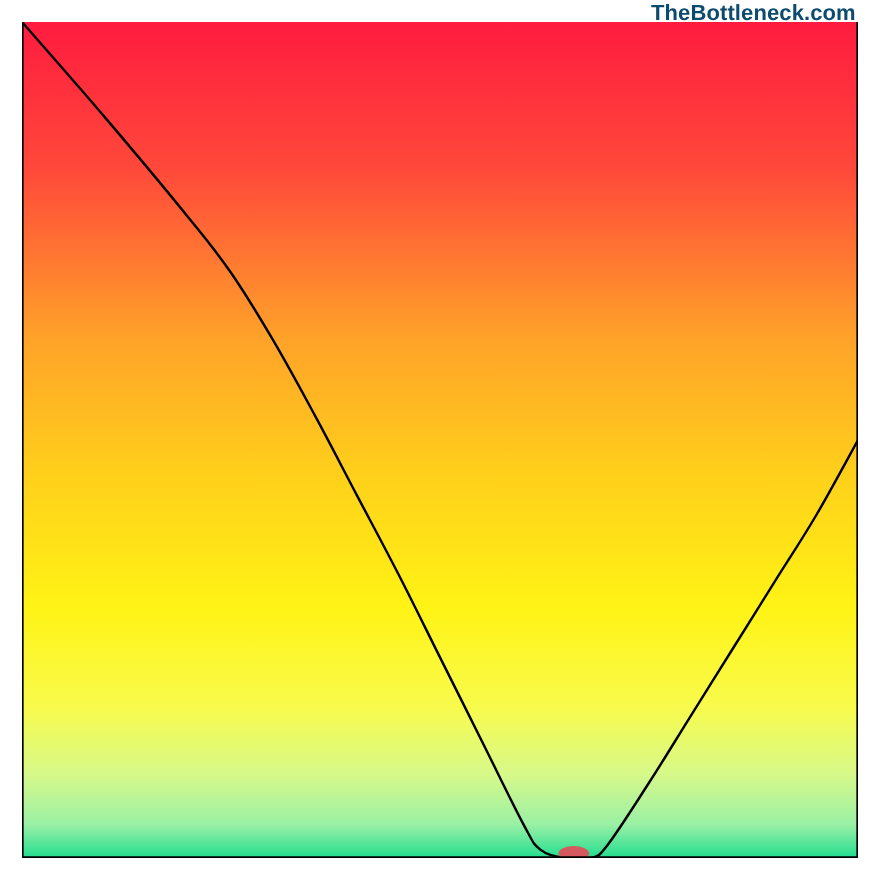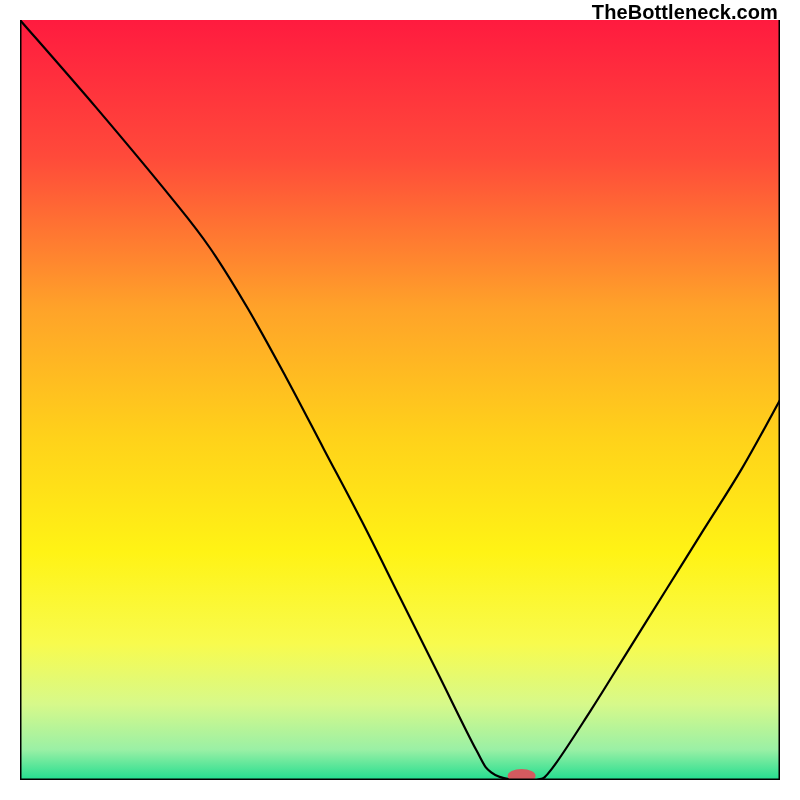--- a/index.html
+++ b/index.html
@@ -20,21 +20,21 @@
     left: 20px;
     top: 20px;
     width: 760px;
     height: 760px;
   }
   .watermark {
     position: absolute;
     top: 0px;
     right: 22px;
     font: 600 20px/1.2 Arial, Helvetica, sans-serif;
-    color: #000000;
+    color: #0c4a6e;
     letter-spacing: 0.1px;
   }
   svg { display: block; }
 </style>
 </head>
 <body>
 
 <div class="chart-wrap">
   <div class="watermark">TheBottleneck.com</div>
 

